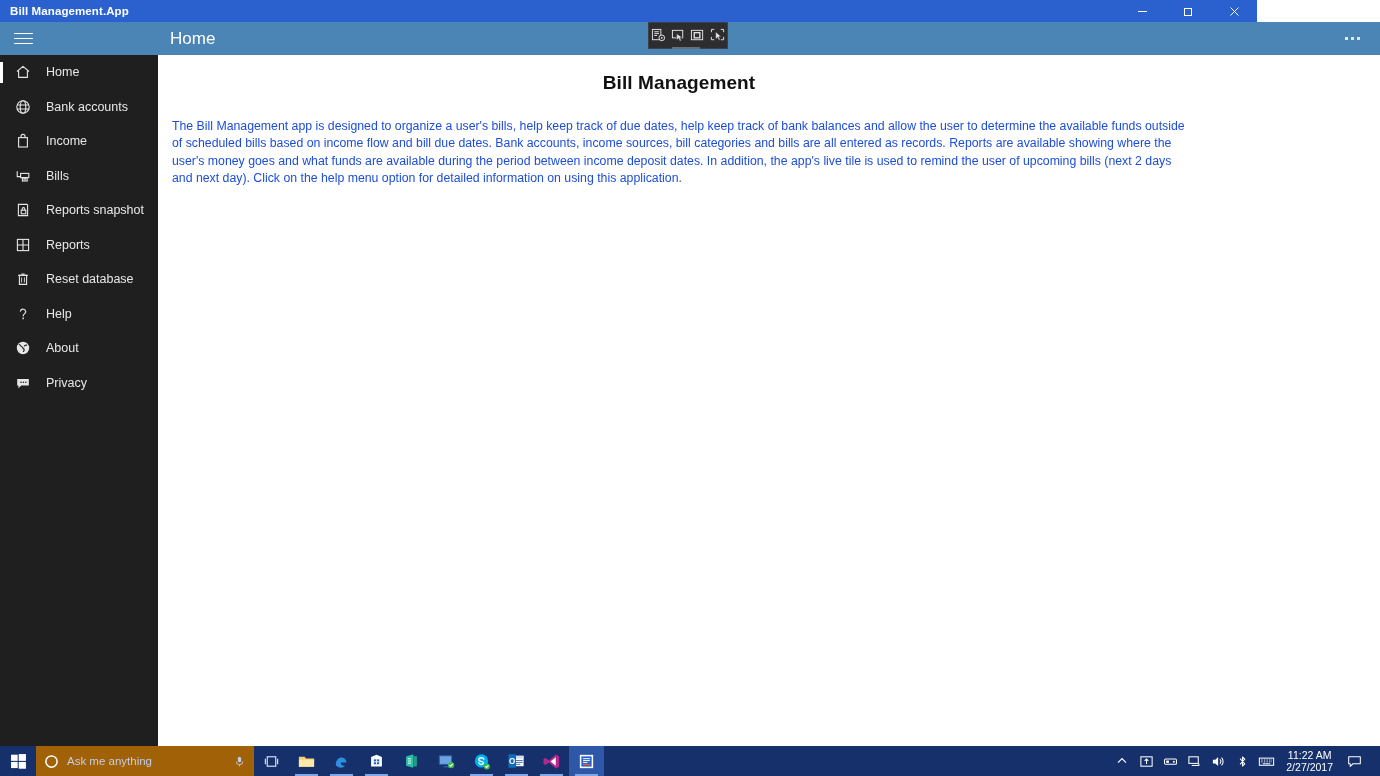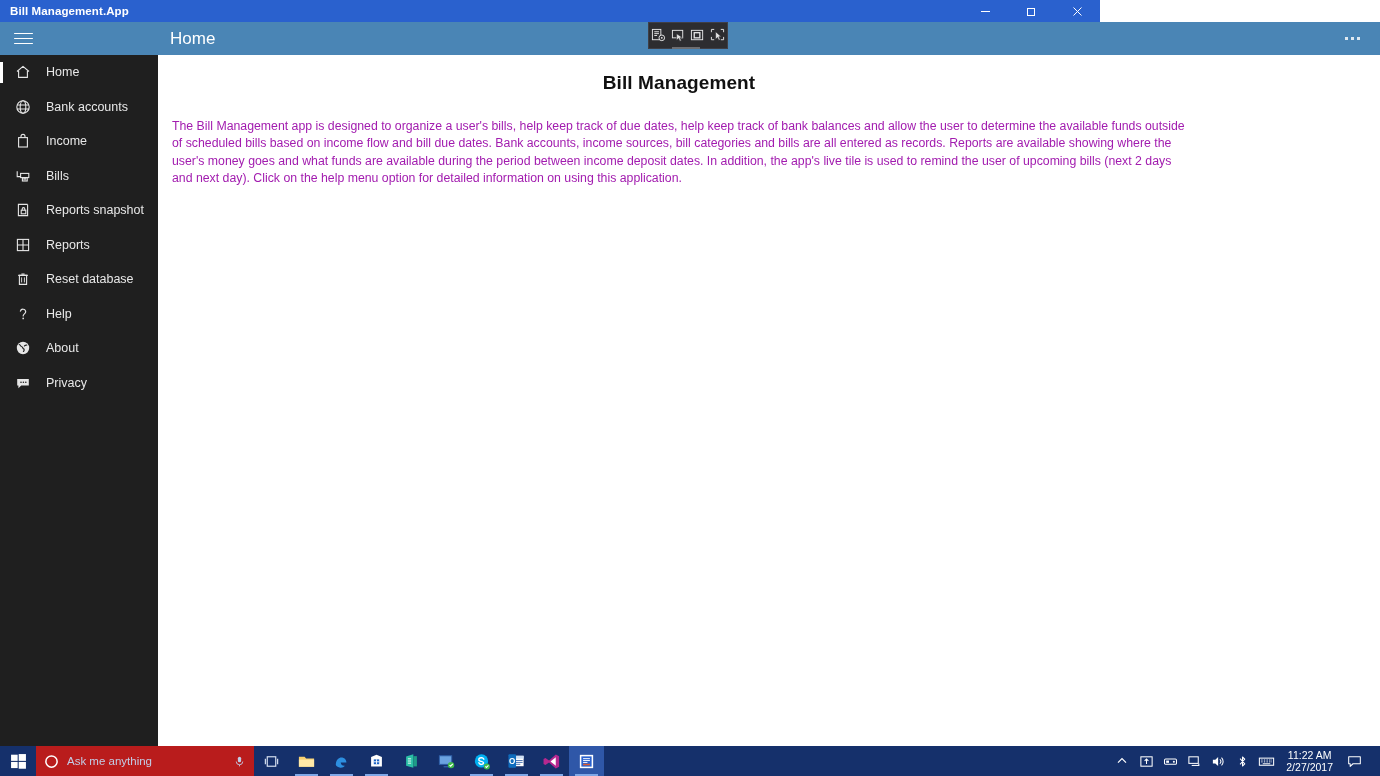--- a/index.html
+++ b/index.html
@@ -6,21 +6,21 @@
   html, body {
     width: 1380px; height: 776px;
     overflow: hidden;
     font-family: "Liberation Sans", sans-serif;
     background: #ffffff;
   }
   #app { position: relative; width: 1380px; height: 776px; }
 
   
   .titlebar {
-    position: absolute; top: 0; left: 0; width: 1100px; height: 22px;
+    position: absolute; top: 0; left: 0; width: 1257px; height: 22px;
     background: #2a61ce; color: #ffffff;
     display: flex; align-items: center; gap: 32px;
   }
   .titlebar-text {
     font-size: 11.5px; font-weight: bold; margin-left: 10px;
     letter-spacing: .1px; white-space: nowrap;
   }
   .win-controls { margin-left: auto; display: flex; height: 22px; }
   .win-btn {
     width: 46px; height: 22px; display: flex;
@@ -103,37 +103,37 @@
     position: absolute; left: 158px; top: 55px;
     width: 1042px; height: 691px;
     background: #ffffff;
   }
   .content-title {
     text-align: center; font-size: 19px; font-weight: bold;
     color: #111; margin-top: 17px; letter-spacing: .1px;
   }
   .content-body {
     margin: 24px 14px 0 14px;
-    font-size: 12.3px; line-height: 17.4px; color: #a21caf;
+    font-size: 12.3px; line-height: 17.4px; color: #1d4ed8;
     text-align: left;
   }
 
   
   .taskbar {
     position: absolute; left: 0; top: 746px;
     width: 1380px; height: 30px;
     background: #15306b;
     display: flex; align-items: center;
   }
   .start-btn {
     width: 36px; height: 30px; display: flex;
     align-items: center; justify-content: center;
   }
   .cortana {
-    width: 218px; height: 30px; background: #b91c1c;
+    width: 218px; height: 30px; background: #a16207;
     display: flex; align-items: center; gap: 8px; padding: 0 8px;
   }
   .cortana-text { font-size: 11.5px; color: #c2cde6; flex: 1; }
   .tasks { display: flex; align-items: center; height: 30px; }
   .task {
     width: 35px; height: 30px; position: relative;
     display: flex; align-items: center; justify-content: center;
   }
   .task.active { background: #2f57a8; }
   .task .underline {

